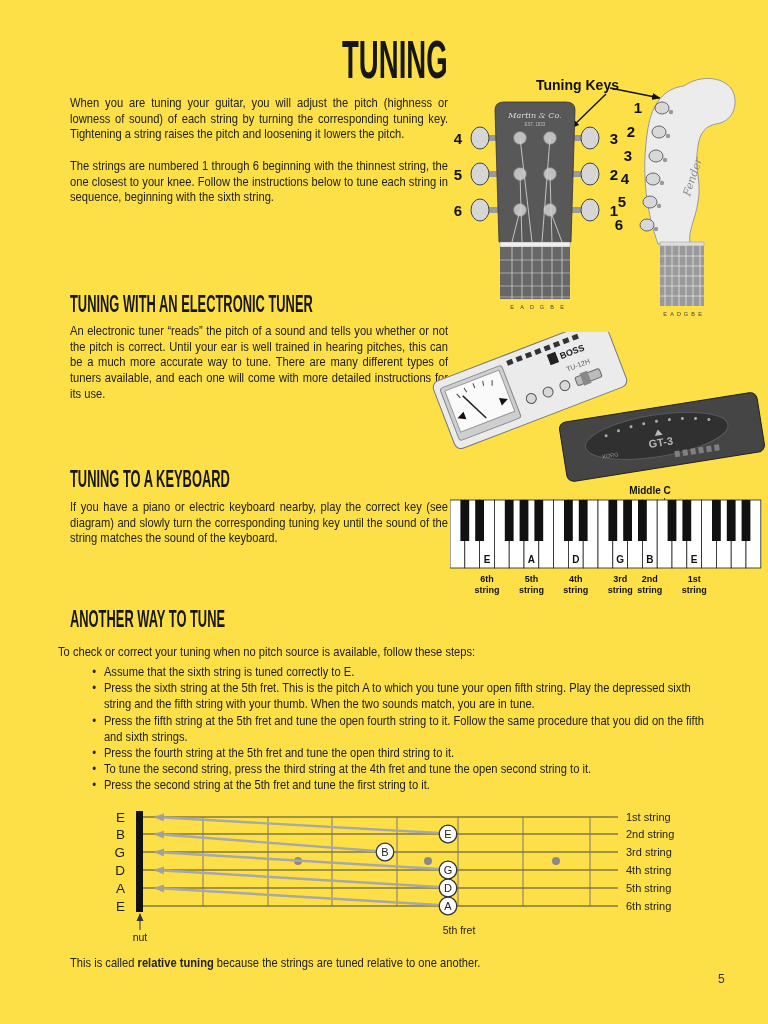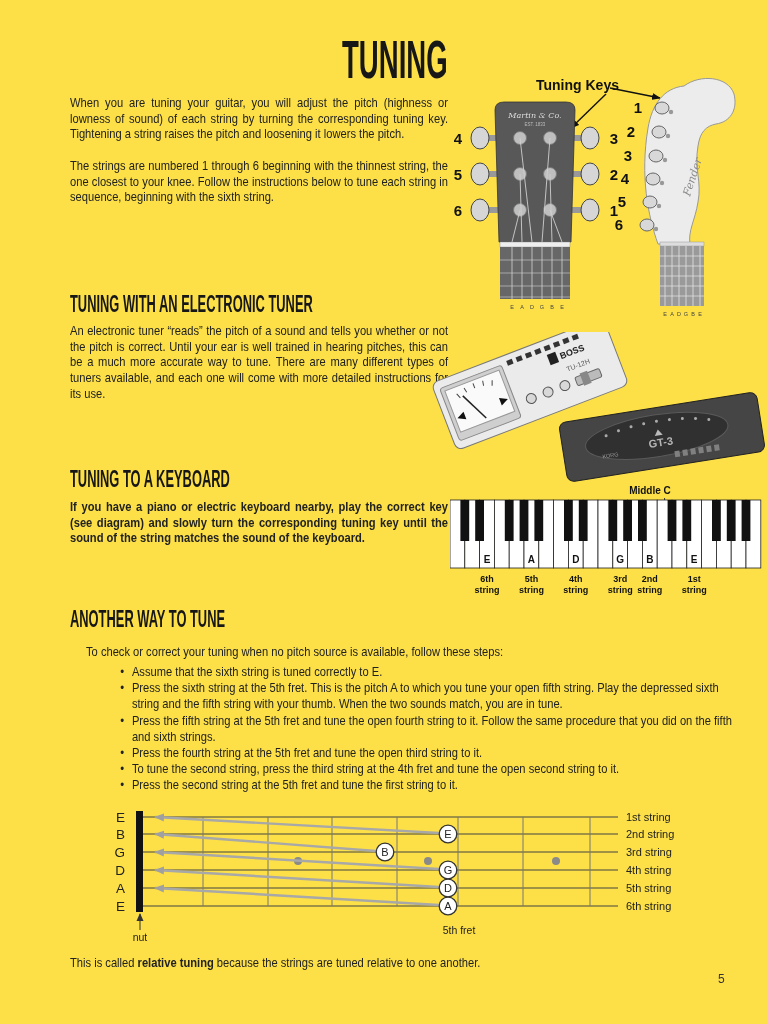--- a/index.html
+++ b/index.html
@@ -262,21 +262,21 @@
           <rect x="18" y="16" width="5" height="6"></rect>
           <rect x="26" y="16" width="5" height="6"></rect>
         <rect x="34" y="16" width="5" height="6"></rect>
           <rect x="42" y="16" width="5" height="6"></rect>
           <rect x="50" y="16" width="5" height="6"></rect>
       </g>
     </g>
   </svg>
 
   <div class="abs sec-heading" style="left:70px;top:468px;">TUNING TO A KEYBOARD</div>
-  <div class="abs copy-wrap" style="left:70px;top:500px;width:378px;font-weight:bold;">
+  <div class="abs copy-wrap" style="left:70px;top:500px;width:378px;">
     <div class="copy" style="width:420px;">
       <p>If you have a piano or electric keyboard nearby, play the correct key (see diagram) and slowly turn the corresponding tuning key until the sound of the string matches the sound of the keyboard.</p>
     </div>
   </div>
 
   <svg class="abs" style="left:450px;top:484px;" width="316" height="114" viewBox="0 0 316 114">
     <defs>
       <marker id="ahk" markerWidth="8" markerHeight="8" viewBox="0 0 8 8" refX="7" refY="4" orient="auto" markerUnits="userSpaceOnUse">
         <path d="M8,4 L0,0.5 L0,7.5 Z" fill="#333"></path>
       </marker>
@@ -345,21 +345,21 @@
       <text x="170.2" y="98">3rd</text>
         <text x="170.2" y="109">string</text>
       <text x="199.8" y="98">2nd</text>
         <text x="199.8" y="109">string</text>
       <text x="244.2" y="98">1st</text>
         <text x="244.2" y="109">string</text>
     </g>
   </svg>
 
   <div class="abs sec-heading" style="left:70px;top:608px;">ANOTHER WAY TO TUNE</div>
-  <div class="abs copy-wrap" style="left:86px;top:644px;width:652px;">
+  <div class="abs copy-wrap" style="left:58px;top:644px;width:652px;">
     <div class="steps" style="width:724px;">
       <p class="lead">To check or correct your tuning when no pitch source is available, follow these steps:</p>
       <ul>
         <li>Assume that the sixth string is tuned correctly to E.</li>
         <li>Press the sixth string at the 5th fret. This is the pitch A to which you tune your open fifth string. Play the depressed sixth string and the fifth string with your thumb. When the two sounds match, you are in tune.</li>
         <li>Press the fifth string at the 5th fret and tune the open fourth string to it. Follow the same procedure that you did on the fifth and sixth strings.</li>
         <li>Press the fourth string at the 5th fret and tune the open third string to it.</li>
         <li>To tune the second string, press the third string at the 4th fret and tune the open second string to it.</li>
         <li>Press the second string at the 5th fret and tune the first string to it.</li>
       </ul>

